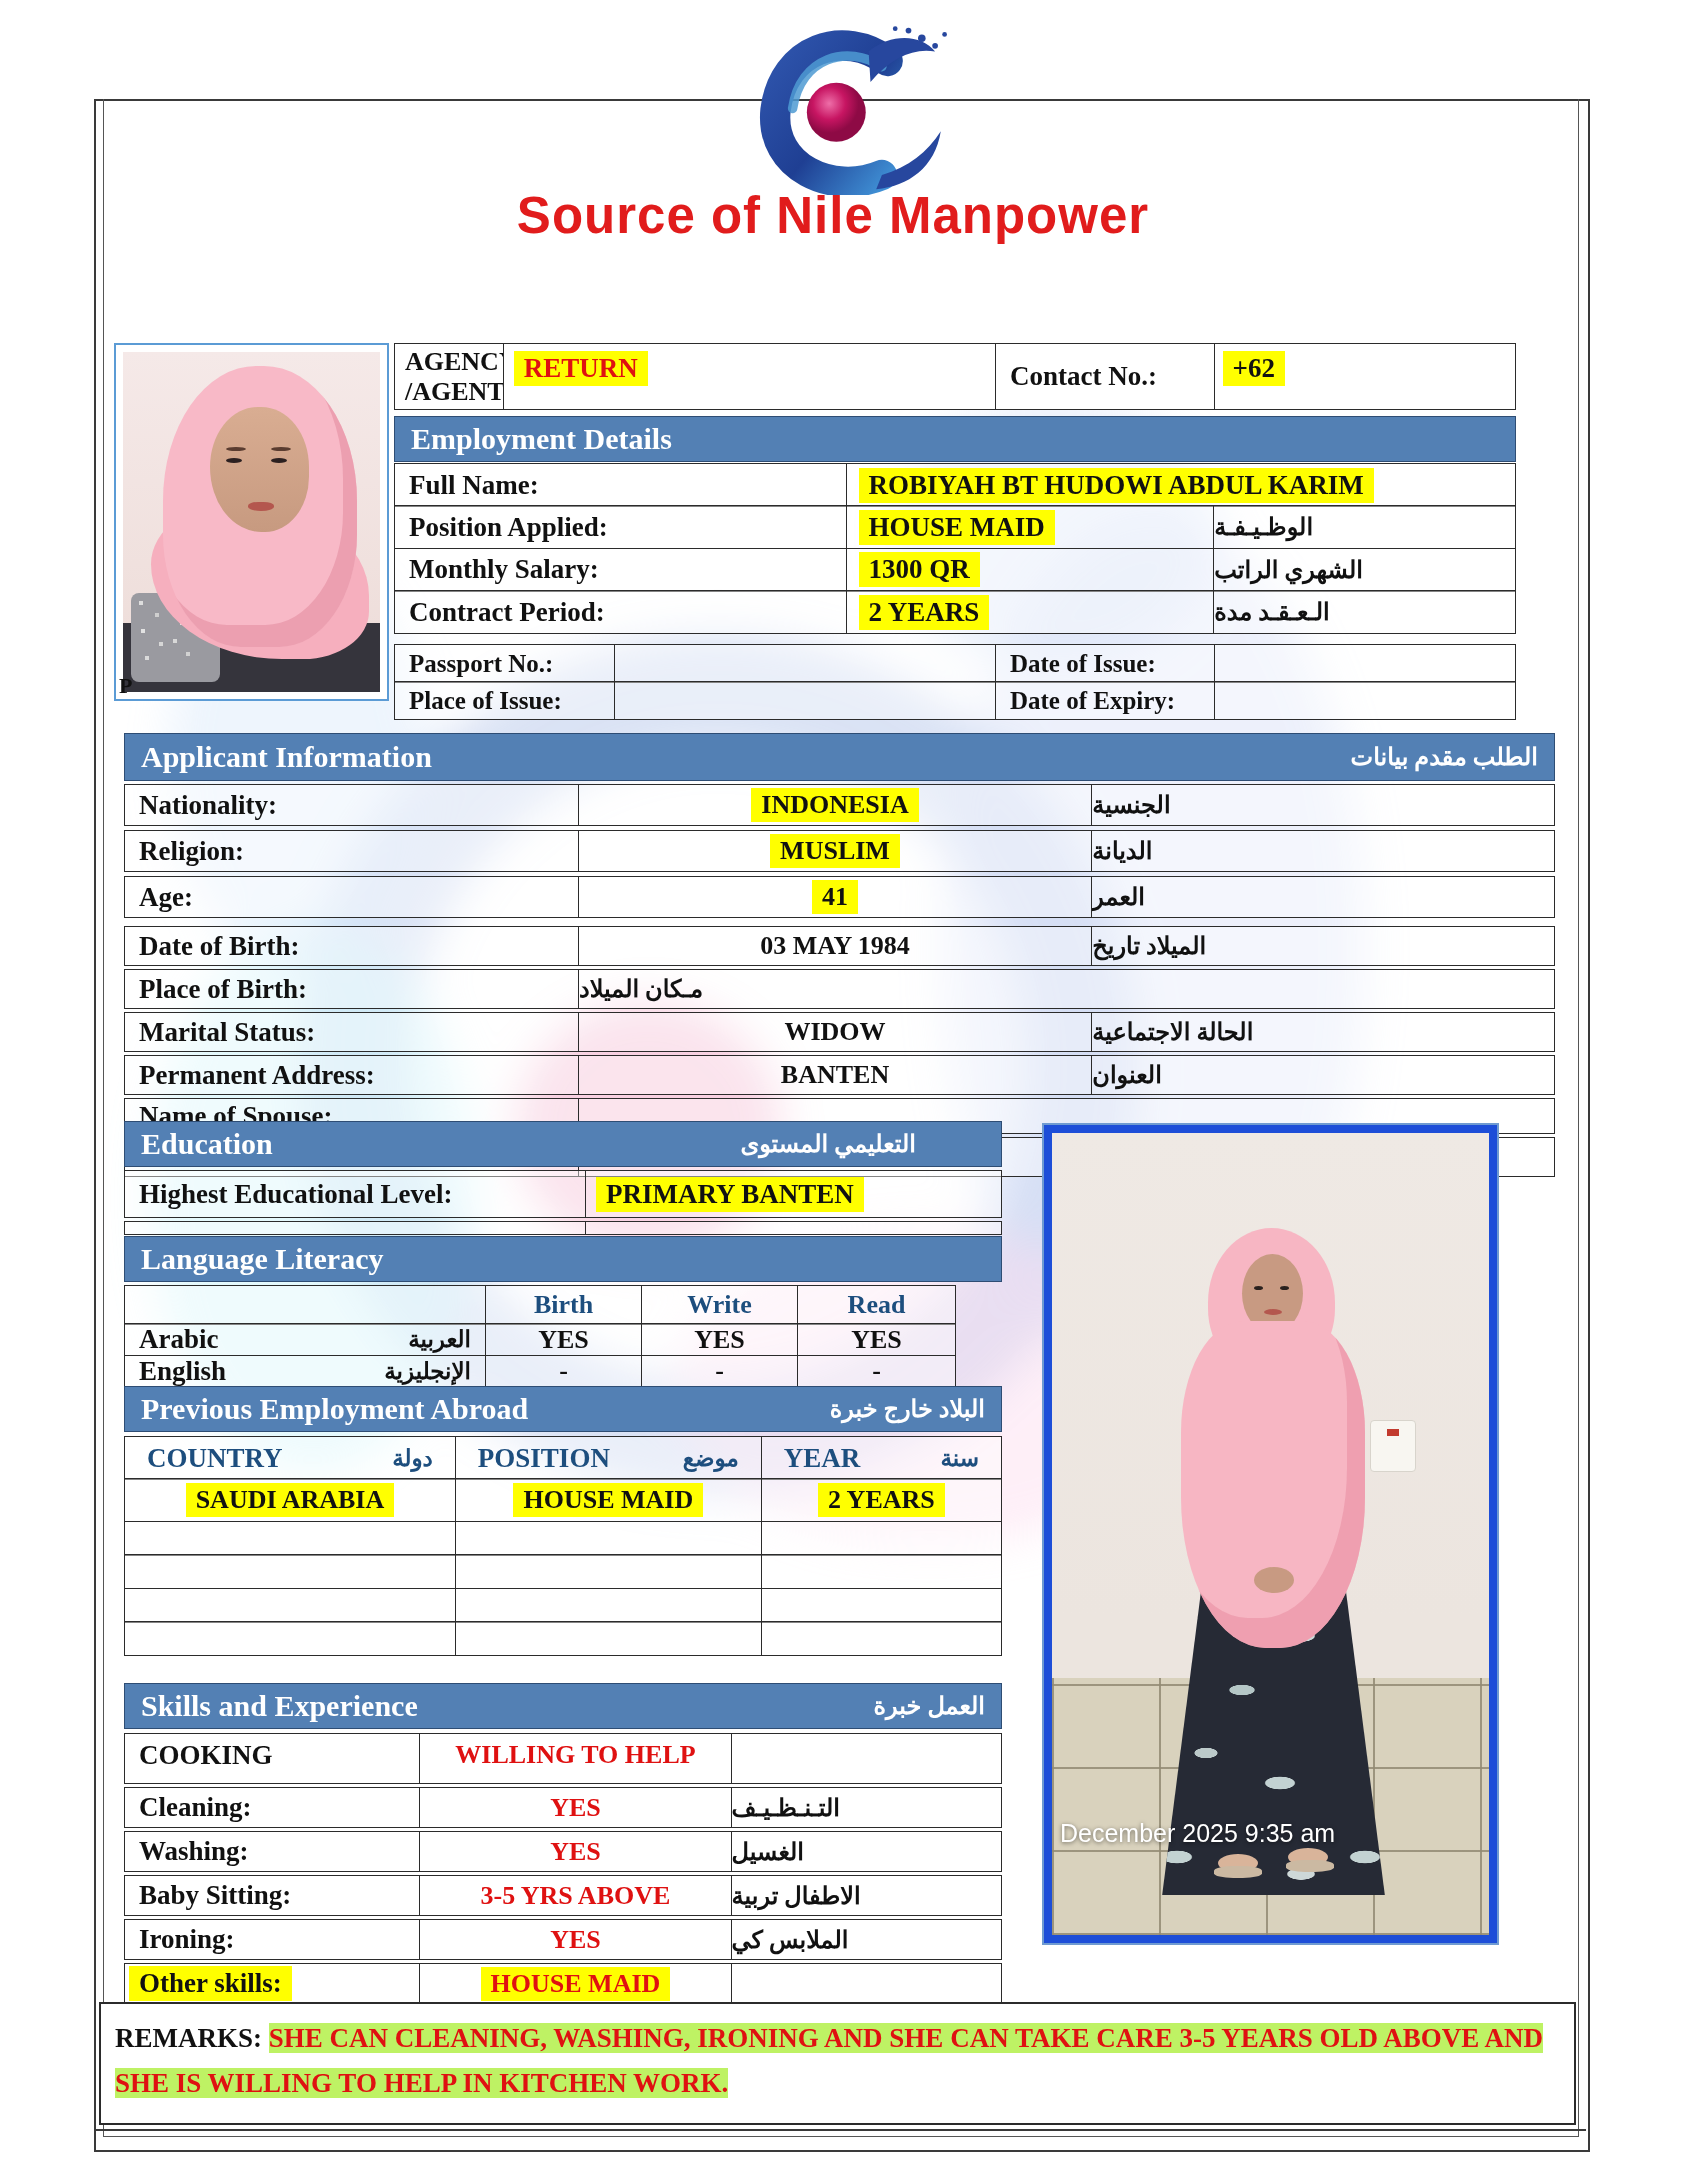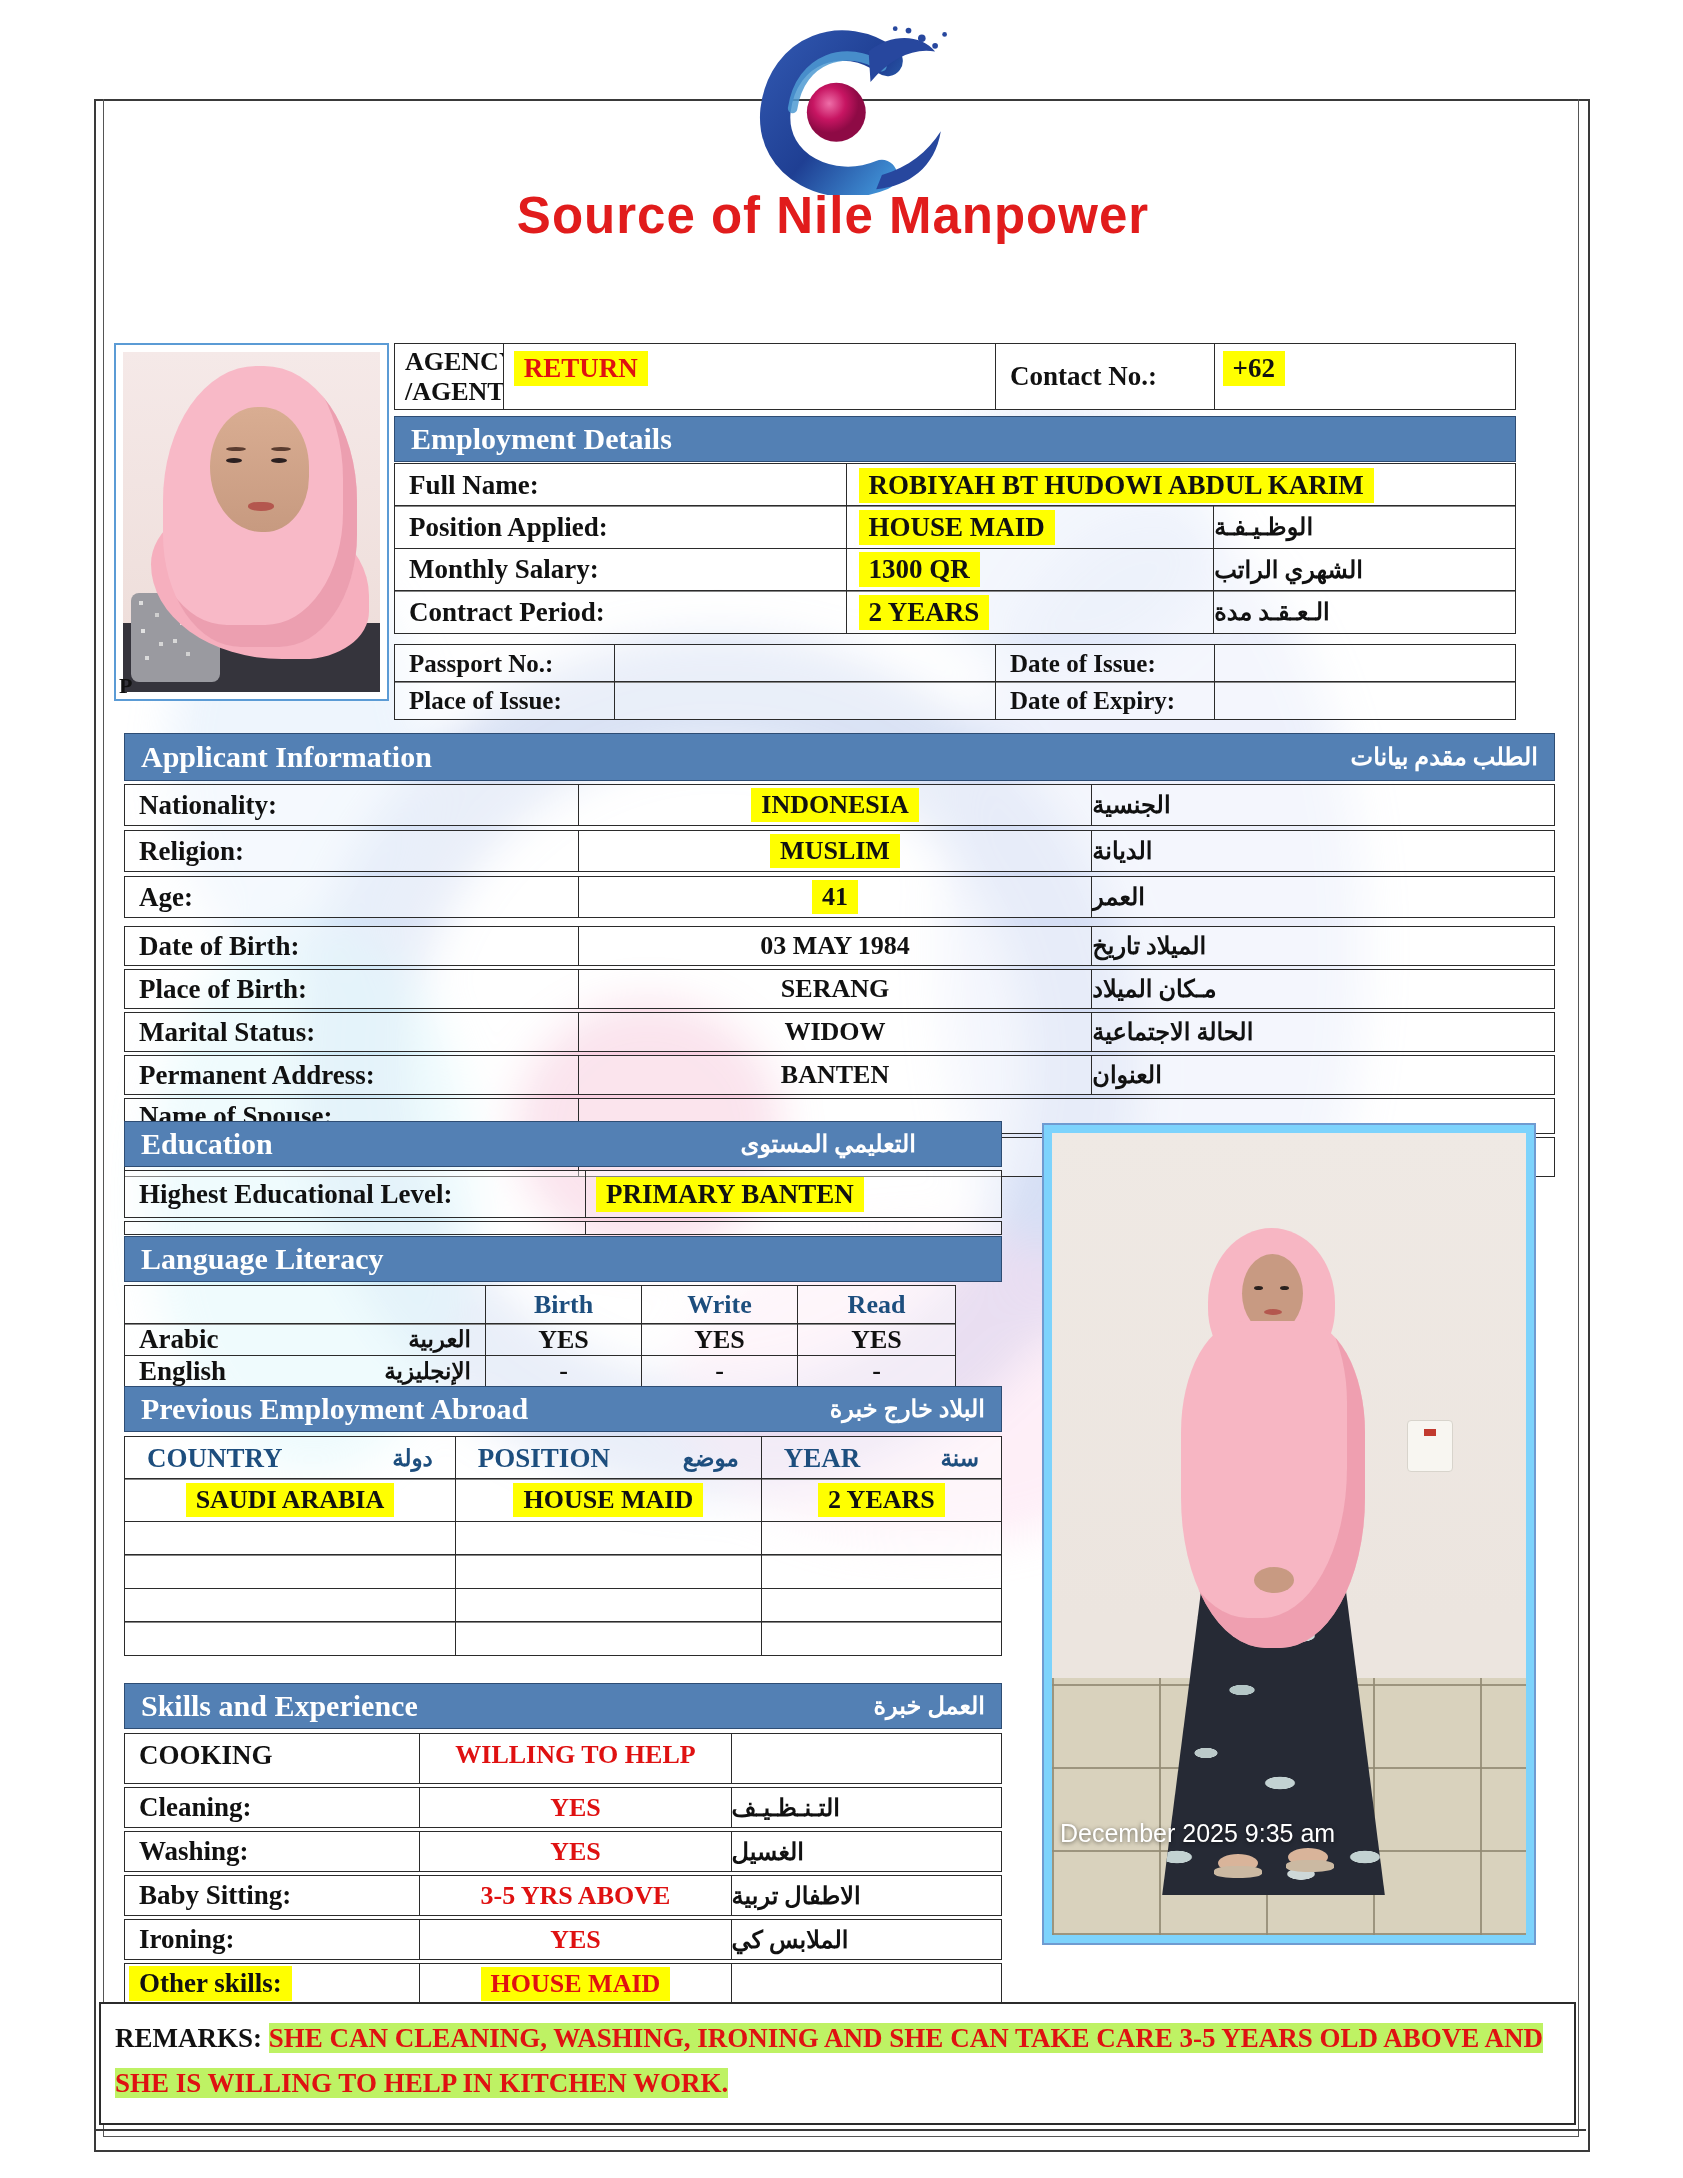--- a/index.html
+++ b/index.html
@@ -59,21 +59,21 @@
   .ptl-hijab{position:absolute;left:40px;top:14px;width:194px;height:281px;background:#f8b9c7;
     border-radius:48% 48% 40% 40%;box-shadow:inset -14px -22px 0 rgba(233,152,170,.8);}
   .ptl-drape{position:absolute;left:28px;top:149px;width:218px;height:158px;background:#f6afbe;border-radius:40% 60% 30% 60%;}
   .ptl-face{position:absolute;left:87px;top:55px;width:99px;height:125px;background:linear-gradient(#d9ad92,#c79a80);
     border-radius:50% 50% 46% 54%;}
   .ptl-eye{position:absolute;width:16px;height:5px;background:#2c2020;border-radius:50%;top:51px;}
   .ptl-brow{position:absolute;width:20px;height:4px;background:#5a3c30;border-radius:50%;top:40px;}
   .ptl-lips{position:absolute;left:38px;top:95px;width:26px;height:9px;background:#b4574e;border-radius:40% 40% 50% 50%;}
   .ptl-p{position:absolute;left:3px;bottom:0;font-size:22px;font-weight:bold;color:#111;z-index:5;}
   
-  .photo-st{left:1042px;top:1123px;width:494px;height:822px;border:2.5px solid #6f9bd1;background:#7dd3fc;padding:8px;box-sizing:border-box;}
+  .photo-st{left:1042px;top:1123px;width:457px;height:822px;border:2.5px solid #6f9bd1;background:#1d4ed8;padding:8px;box-sizing:border-box;}
   .pst-in{position:relative;width:100%;height:100%;background:linear-gradient(#efe9e4 0%,#ece5df 60%);overflow:hidden;}
   .pst-floor{position:absolute;left:0;bottom:0;width:100%;height:32%;background-color:#d9d2bd;
     background-image:repeating-linear-gradient(0deg,rgba(146,138,115,.85) 0 2px,transparent 2px 83px),
                      repeating-linear-gradient(90deg,rgba(146,138,115,.85) 0 2px,transparent 2px 107px);}
   .pst-switch{position:absolute;right:73px;top:287px;width:44px;height:50px;background:#f8f6f1;border:1px solid #d8d4cc;border-radius:4px;}
   .pst-switch::after{content:"";position:absolute;left:16px;top:8px;width:12px;height:7px;background:#c23a2e;}
   .pst-hijab{position:absolute;left:156px;top:95px;width:127px;height:149px;background:#f7b6c3;border-radius:50% 50% 46% 46%;}
   .pst-face{position:absolute;left:190px;top:121px;width:61px;height:79px;background:#c89a82;border-radius:50%;}
   .pst-eye{position:absolute;width:9px;height:4px;background:#2a211e;border-radius:50%;top:32px;}
   .pst-shawl{position:absolute;left:129px;top:188px;width:184px;height:327px;background:#f7b6c3;
@@ -251,21 +251,20 @@
       <div class="cell arab" style="width:462px;">العمر</div>
     </div>
 
     <div class="trow" style="height:40px;margin-bottom:3px;">
       <div class="cell br lab" style="width:454px;">Date of Birth:</div>
       <div class="cell br val-c" style="width:514px;">03 MAY 1984</div>
       <div class="cell arab" style="width:462px;">الميلاد تاريخ</div>
     </div>
     <div class="trow" style="height:40px;margin-bottom:3px;">
       <div class="cell br lab" style="width:454px;">Place of Birth:</div>
-      <div class="cell br val-c" style="width:514px;">SERANG</div>
       <div class="cell arab" style="width:462px;">مـكان الميلاد</div>
     </div>
     <div class="trow" style="height:40px;margin-bottom:3px;">
       <div class="cell br lab" style="width:454px;">Marital Status:</div>
       <div class="cell br val-c" style="width:514px;">WIDOW</div>
       <div class="cell arab" style="width:462px;">الحالة الاجتماعية</div>
     </div>
     <div class="trow" style="height:40px;margin-bottom:3px;">
       <div class="cell br lab" style="width:454px;">Permanent Address:</div>
       <div class="cell br val-c" style="width:514px;">BANTEN</div>

